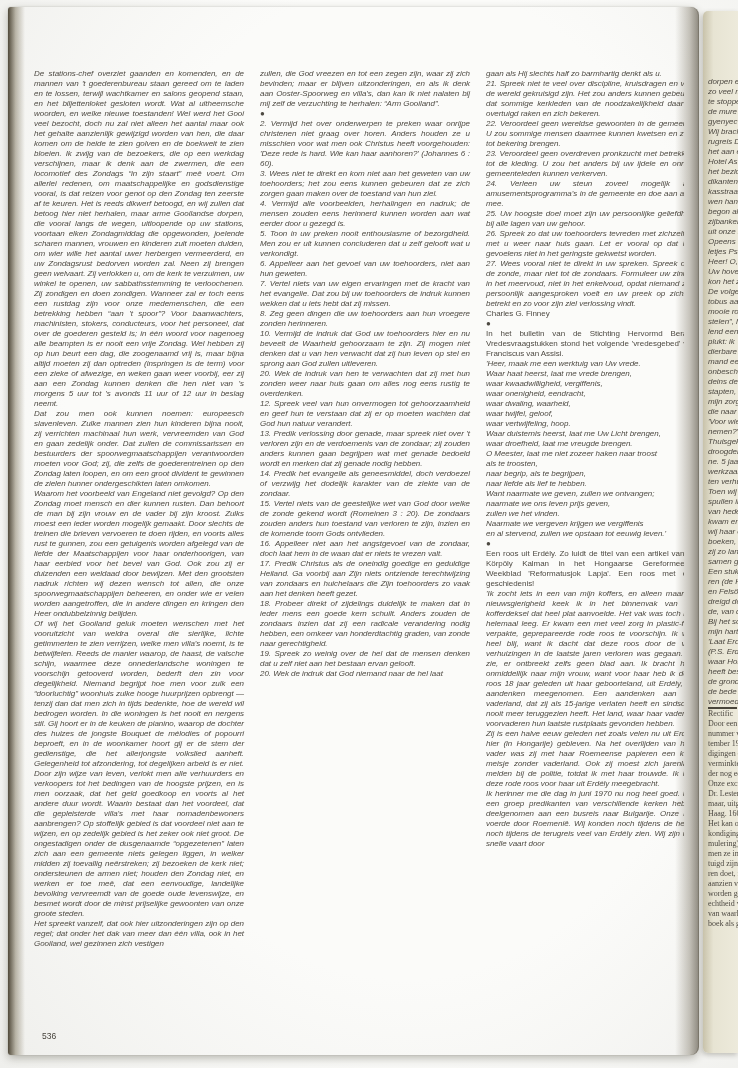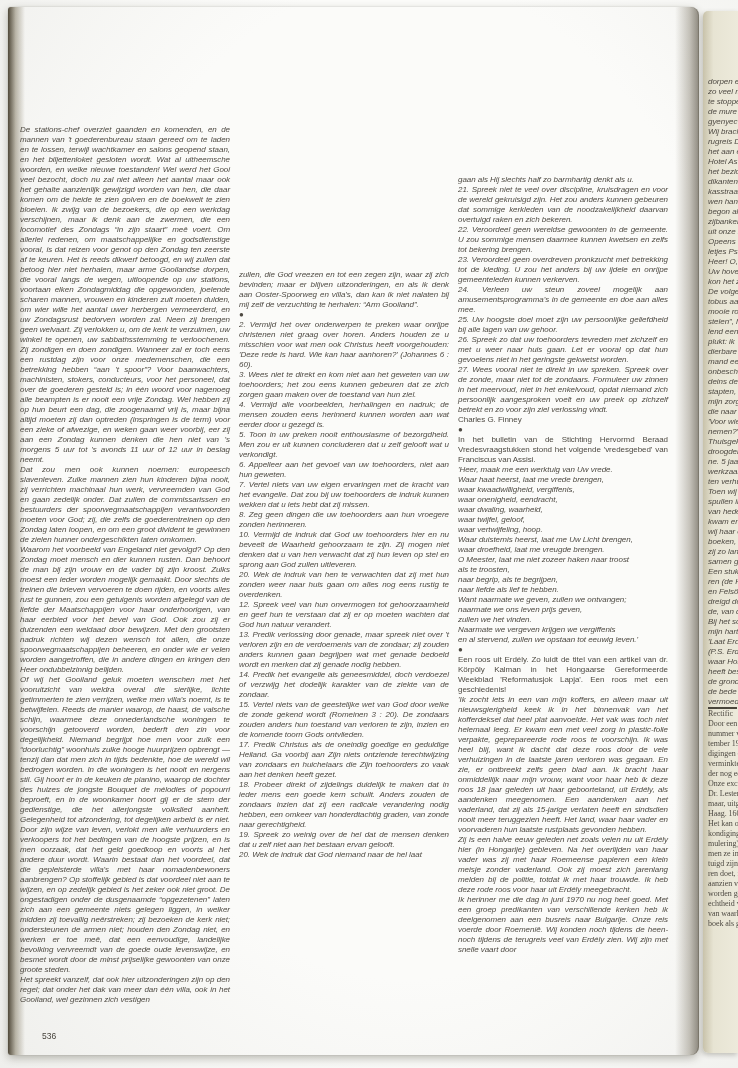--- a/index.html
+++ b/index.html
@@ -18,22 +18,22 @@
     content:"";position:absolute;left:0;top:0;bottom:0;width:17px;
     background:linear-gradient(to right, rgba(58,50,33,.88), rgba(105,94,66,.42) 45%, rgba(105,94,66,0) 100%);
     border-radius:3px 0 0 3px;
   }
   .main-page::after{ 
     content:"";position:absolute;right:-1px;top:0;bottom:0;width:24px;
     background:linear-gradient(to right, rgba(80,70,48,0) 0%, rgba(80,70,48,.30) 60%, rgba(55,47,30,.55) 100%);
     border-radius:0 8px 8px 0;
   }
   .columns{
-    position:absolute;left:12px;top:62px;width:650px;height:992px;
-    display:flex;gap:9px;overflow:hidden;align-items:center;
+    position:absolute;left:26px;top:62px;width:650px;height:992px;
+    display:flex;gap:16px;overflow:hidden;
   }
   .col{width:210px;flex:0 0 210px;}
   p.blk{
     margin:0;color:#4e4a43;font-size:8px;line-height:10px;
     text-align:justify;letter-spacing:-0.05px;
   }
   .italic{font-style:italic;}
   .roman{font-style:normal;}
   .intro{margin-bottom:10px;}
   .item{font-style:italic;margin-bottom:9px;}
@@ -87,20 +87,21 @@
         <p class="blk item">5. Toon in uw preken nooit enthousiasme of bezorgdheid. Men zou er uit kunnen concluderen dat u zelf gelooft wat u verkondigt.</p>
         <p class="blk item">6. Appelleer aan het gevoel van uw toehoorders, niet aan hun geweten.</p>
         <p class="blk item">7. Vertel niets van uw eigen ervaringen met de kracht van het evangelie. Dat zou bij uw toehoorders de indruk kunnen wekken dat u iets hebt dat zij missen.</p>
         <p class="blk item">8. Zeg geen dingen die uw toehoorders aan hun vroegere zonden herinneren.</p>
         <p class="blk item">10. Vermijd de indruk dat God uw toehoorders hier en nu beveelt de Waarheid gehoorzaam te zijn. Zij mogen niet denken dat u van hen verwacht dat zij hun leven op stel en sprong aan God zullen uitleveren.</p>
         <p class="blk item">20. Wek de indruk van hen te verwachten dat zij met hun zonden weer naar huis gaan om alles nog eens rustig te overdenken.</p>
         <p class="blk item">12. Spreek veel van hun onvermogen tot gehoorzaamheid en geef hun te verstaan dat zij er op moeten wachten dat God hun natuur verandert.</p>
         <p class="blk item">13. Predik verlossing door genade, maar spreek niet over 't verloren zijn en de verdoemenis van de zondaar; zij zouden anders kunnen gaan begrijpen wat met genade bedoeld wordt en merken dat zij genade nodig hebben.</p>
         <p class="blk item">14. Predik het evangelie als geneesmiddel, doch verdoezel of verzwijg het dodelijk karakter van de ziekte van de zondaar.</p>
         <p class="blk item">15. Vertel niets van de geestelijke wet van God door welke de zonde gekend wordt (Romeinen 3 : 20). De zondaars zouden anders hun toestand van verloren te zijn, inzien en de komende toorn Gods ontvlieden.</p>
+        <p class="blk item">16. Appelleer niet aan het angstgevoel van de zondaar, doch laat hem in de waan dat er niets te vrezen valt.</p>
         <p class="blk item">17. Predik Christus als de oneindig goedige en geduldige Heiland. Ga voorbij aan Zijn niets ontziende terechtwijzing van zondaars en huichelaars die Zijn toehoorders zo vaak aan het denken heeft gezet.</p>
         <p class="blk item">18. Probeer direkt of zijdelings duidelijk te maken dat in ieder mens een goede kern schuilt. Anders zouden de zondaars inzien dat zij een radicale verandering nodig hebben, een omkeer van honderdtachtig graden, van zonde naar gerechtigheid.</p>
         <p class="blk item">19. Spreek zo weinig over de hel dat de mensen denken dat u zelf niet aan het bestaan ervan gelooft.</p>
         <p class="blk item">20. Wek de indruk dat God niemand naar de hel laat</p>
       </div>
     <div class="col">
         <p class="blk item">gaan als Hij slechts half zo barmhartig denkt als u.</p>
         <p class="blk item">21. Spreek niet te veel over discipline, kruisdragen en voor de wereld gekruisigd zijn. Het zou anders kunnen gebeuren dat sommige kerkleden van de noodzakelijkheid daarvan overtuigd raken en zich bekeren.</p>
         <p class="blk item">22. Veroordeel geen wereldse gewoonten in de gemeente. U zou sommige mensen daarmee kunnen kwetsen en zelfs tot bekering brengen.</p>
         <p class="blk item">23. Veroordeel geen overdreven pronkzucht met betrekking tot de kleding. U zou het anders bij uw ijdele en onrijpe gemeenteleden kunnen verkerven.</p>

